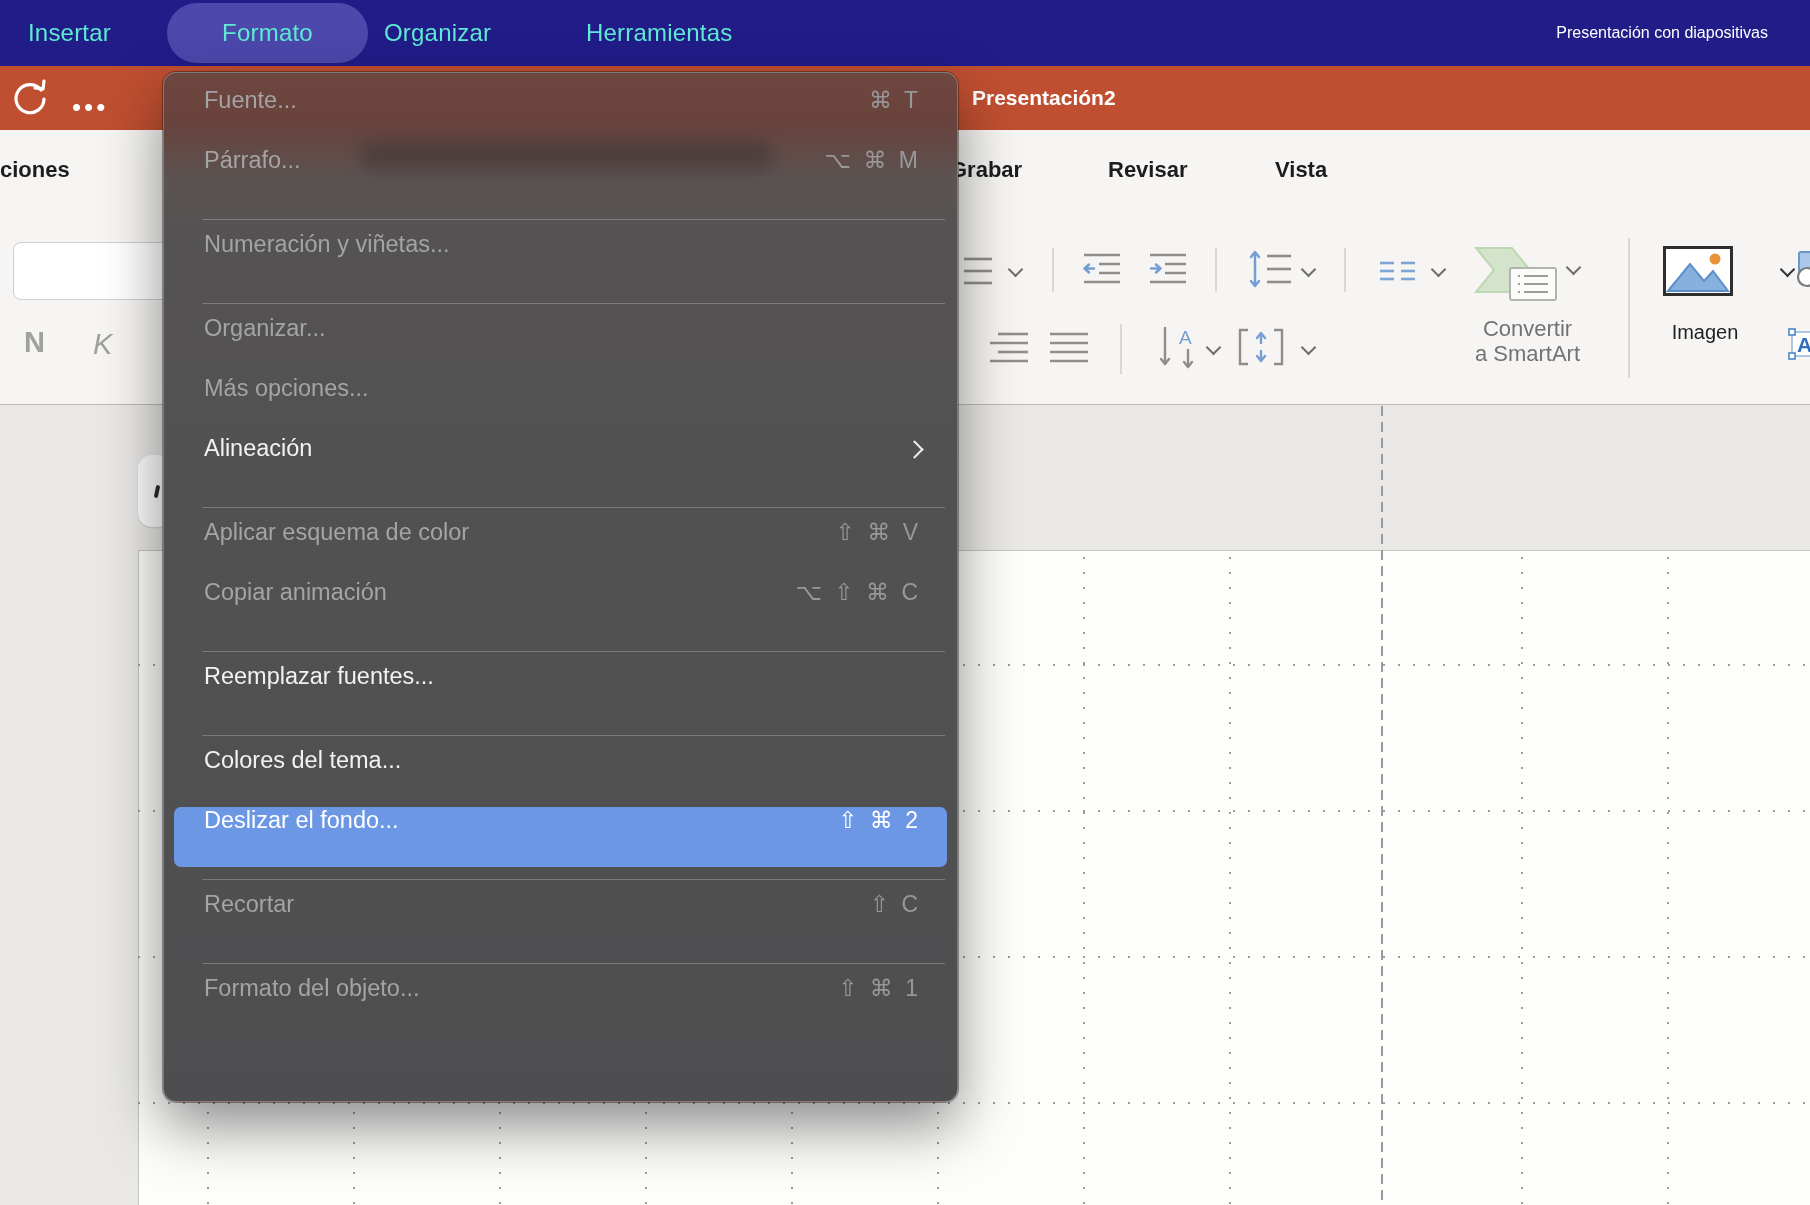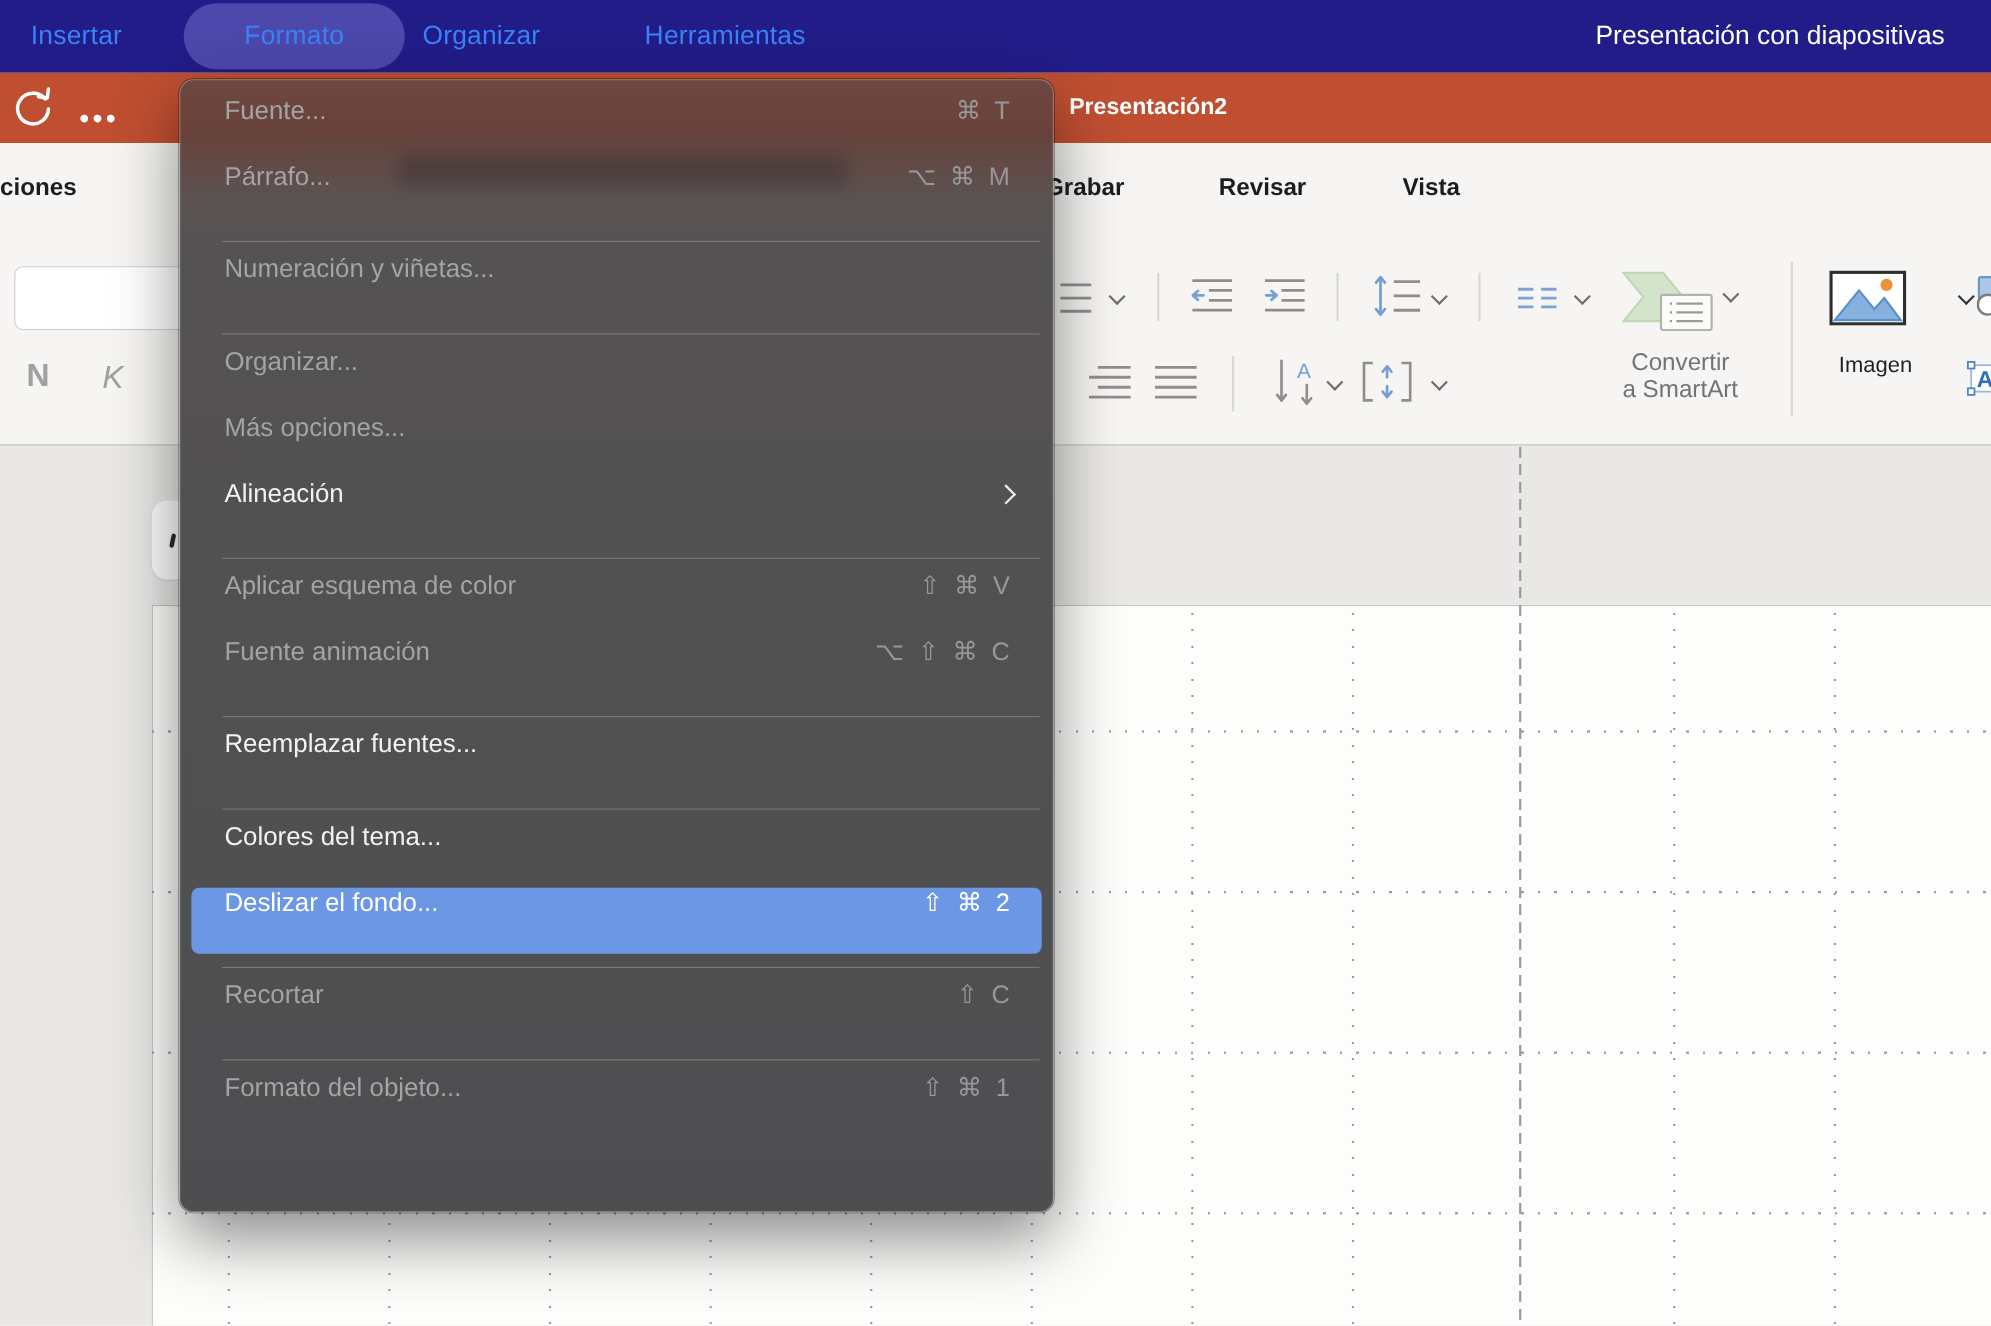--- a/index.html
+++ b/index.html
@@ -3,25 +3,25 @@
 <meta charset="utf-8">
 <style>
   html,body{margin:0;padding:0;}
   body{width:1810px;height:1205px;overflow:hidden;position:relative;
        font-family:"Liberation Sans","DejaVu Sans",sans-serif;background:#e9e8e6;}
   .abs{position:absolute;}
 
   
   #menubar{left:0;top:0;width:1810px;height:66px;background:#211c88;z-index:40;}
   .mb-item{position:absolute;top:0;height:66px;display:flex;align-items:center;
-           color:#3b82f6;font-size:24px;font-weight:500;letter-spacing:.2px;}
+           color:#5eead4;font-size:24px;font-weight:500;letter-spacing:.2px;}
   #mb-pill{position:absolute;left:167px;top:3px;width:201px;height:60px;background:#4c48ac;border-radius:30px;}
   #mb-formato{left:167px;width:201px;justify-content:center;}
   #mb-right{position:absolute;right:42px;top:0;height:66px;display:flex;align-items:center;
-            color:#fff;font-size:24px;font-weight:500;}
+            color:#fff;font-size:16px;font-weight:500;}
 
   
   #titlebar{left:0;top:66px;width:1810px;height:64px;background:#c04f31;z-index:5;}
   #doc-title{position:absolute;left:972px;top:0;height:64px;display:flex;align-items:center;
              color:#fff;font-size:21px;font-weight:600;}
   #dots{position:absolute;left:72px;top:26px;color:#fff;font-size:26px;letter-spacing:3px;}
 
   
   #ribbon{left:0;top:130px;width:1810px;height:274px;background:#f6f5f3;border-bottom:1px solid #bcbbba;z-index:4;}
   .tab{position:absolute;top:24px;height:32px;display:flex;align-items:center;
@@ -289,21 +289,21 @@
   <div class="mi">
     <span>Alineación</span>
     <span class="mi-short"><span class="sub-arrow"></span></span>
   </div>
   <div class="msep"></div>
   <div class="mi disabled">
     <span>Aplicar esquema de color</span>
       <span class="mi-short">⇧ ⌘ V</span>
   </div>
   <div class="mi disabled">
-    <span>Fuente animación</span>
+    <span>Copiar animación</span>
       <span class="mi-short">⌥ ⇧ ⌘ C</span>
   </div>
   <div class="msep"></div>
   <div class="mi">
     <span>Reemplazar fuentes...</span>
   </div>
   <div class="msep"></div>
   <div class="mi">
     <span>Colores del tema...</span>
   </div>

